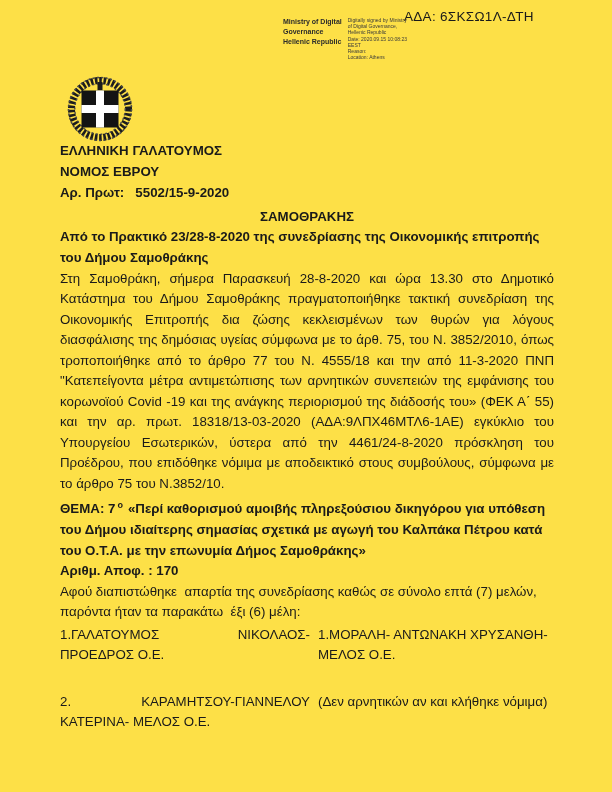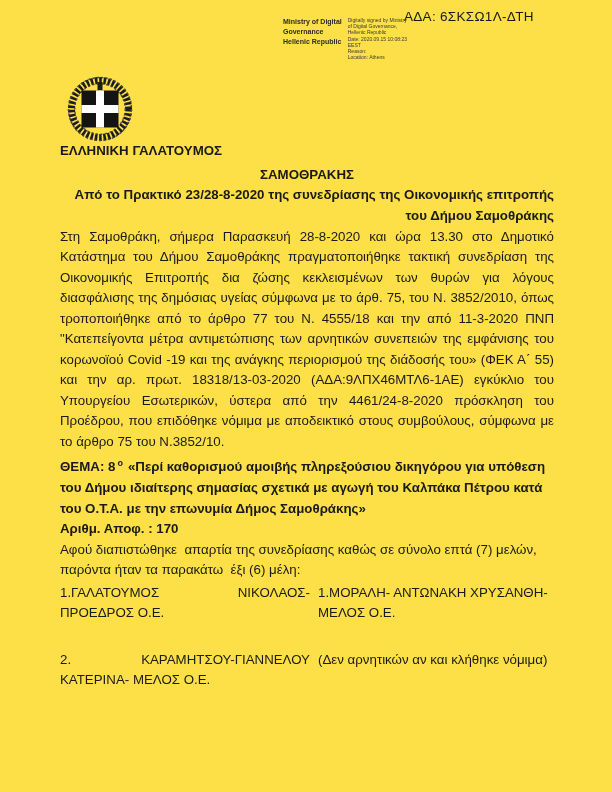--- a/index.html
+++ b/index.html
@@ -28,21 +28,21 @@
     font-size: 5px; line-height: 6.2px; color: #3a3a3a; white-space: nowrap;
   }
   .emblem { position: absolute; top: 74px; left: 67px; }
   .doc {
     position: absolute; top: 141px; left: 60px; width: 494px;
     font-size: 13.3px; line-height: 20.5px;
   }
   .hdr { font-weight: bold; line-height: 20.9px; }
   .hdr .protocol { white-space: pre-wrap; }
   .title-main { text-align: center; font-weight: bold; margin-top: 3px; }
-  .title-sub  { text-align: right; font-weight: bold; }
+  .title-sub  { text-align: left; font-weight: bold; }
   .paragraph {
     margin-top: 0.5px;
     text-align: justify; text-align-last: left;
   }
   .subject { font-weight: bold; margin-top: 1px; }
   .subject sup { font-size: 9px; margin: 0 5px 0 2px; }
   .decision { font-weight: bold; }
   .quorum { white-space: pre-wrap; }
   .att-headers { display: flex; font-weight: bold; margin-top: 1px; }
   .att-headers .hl { width: 250px; text-align: center; }
@@ -85,29 +85,31 @@
       <rect x="29" y="16.5" width="8" height="37" fill="#ffffff"></rect>
       <rect x="14.5" y="31" width="37" height="8" fill="#ffffff"></rect>
       <rect x="30.5" y="8" width="5" height="8" fill="#1c1c1c"></rect>
     </svg>
   </div>
 
   <div class="doc">
 
     <div class="hdr">
       <div>ΕΛΛΗΝΙΚΗ ΓΑΛΑΤΟΥΜΟΣ</div>
+      <div>ΝΟΜΟΣ ΕΒΡΟΥ</div>
+      <div class="protocol">Αρ. Πρωτ:   5502/15-9-2020</div>
     </div>
 
     <div class="title-main">ΣΑΜΟΘΡΑΚΗΣ</div>
     <div class="title-sub">Από το Πρακτικό 23/28-8-2020 της συνεδρίασης της Οικονομικής επιτροπής του Δήμου Σαμοθράκης</div>
 
     <div class="paragraph">Στη Σαμοθράκη, σήμερα Παρασκευή 28-8-2020 και ώρα 13.30 στο Δημοτικό Κατάστημα του Δήμου Σαμοθράκης πραγματοποιήθηκε τακτική συνεδρίαση της Οικονομικής Επιτροπής δια ζώσης κεκλεισμένων των θυρών για λόγους διασφάλισης της δημόσιας υγείας σύμφωνα με το άρθ. 75, του Ν. 3852/2010, όπως τροποποιήθηκε από το άρθρο 77 του Ν. 4555/18 και την από 11-3-2020 ΠΝΠ "Κατεπείγοντα μέτρα αντιμετώπισης των αρνητικών συνεπειών της εμφάνισης του κορωνοϊού Covid -19 και της ανάγκης περιορισμού της διάδοσής του» (ΦΕΚ Α΄ 55) και την αρ. πρωτ. 18318/13-03-2020 (ΑΔΑ:9ΛΠΧ46ΜΤΛ6-1ΑΕ) εγκύκλιο του Υπουργείου Εσωτερικών, ύστερα από την 4461/24-8-2020 πρόσκληση του Προέδρου, που επιδόθηκε νόμιμα με αποδεικτικό στους συμβούλους, σύμφωνα με το άρθρο 75 του Ν.3852/10.</div>
 
     <div class="subject">
-      <span>ΘΕΜΑ: 8</span><sup>ο</sup><span>«Περί καθορισμού αμοιβής πληρεξούσιου δικηγόρου για υπόθεση του Δήμου ιδιαίτερης σημασίας σχετικά με αγωγή του Καλπάκα Πέτρου κατά του Ο.Τ.Α. με την επωνυμία Δήμος Σαμοθράκης»</span>
+      <span>ΘΕΜΑ: 7</span><sup>ο</sup><span>«Περί καθορισμού αμοιβής πληρεξούσιου δικηγόρου για υπόθεση του Δήμου ιδιαίτερης σημασίας σχετικά με αγωγή του Καλπάκα Πέτρου κατά του Ο.Τ.Α. με την επωνυμία Δήμος Σαμοθράκης»</span>
     </div>
     <div class="decision">Αριθμ. Αποφ. : 170</div>
 
     <div class="quorum">Αφού διαπιστώθηκε  απαρτία της συνεδρίασης καθώς σε σύνολο επτά (7) μελών, παρόντα ήταν τα παρακάτω  έξι (6) μέλη:</div>
 
 
     <div class="att-row">
       <div class="cl">1.ΓΑΛΑΤΟΥΜΟΣ ΝΙΚΟΛΑΟΣ- ΠΡΟΕΔΡΟΣ Ο.Ε.</div>
       <div class="cr">1.ΜΟΡΑΛΗ- ΑΝΤΩΝΑΚΗ ΧΡΥΣΑΝΘΗ- ΜΕΛΟΣ Ο.Ε.</div>
     </div>

